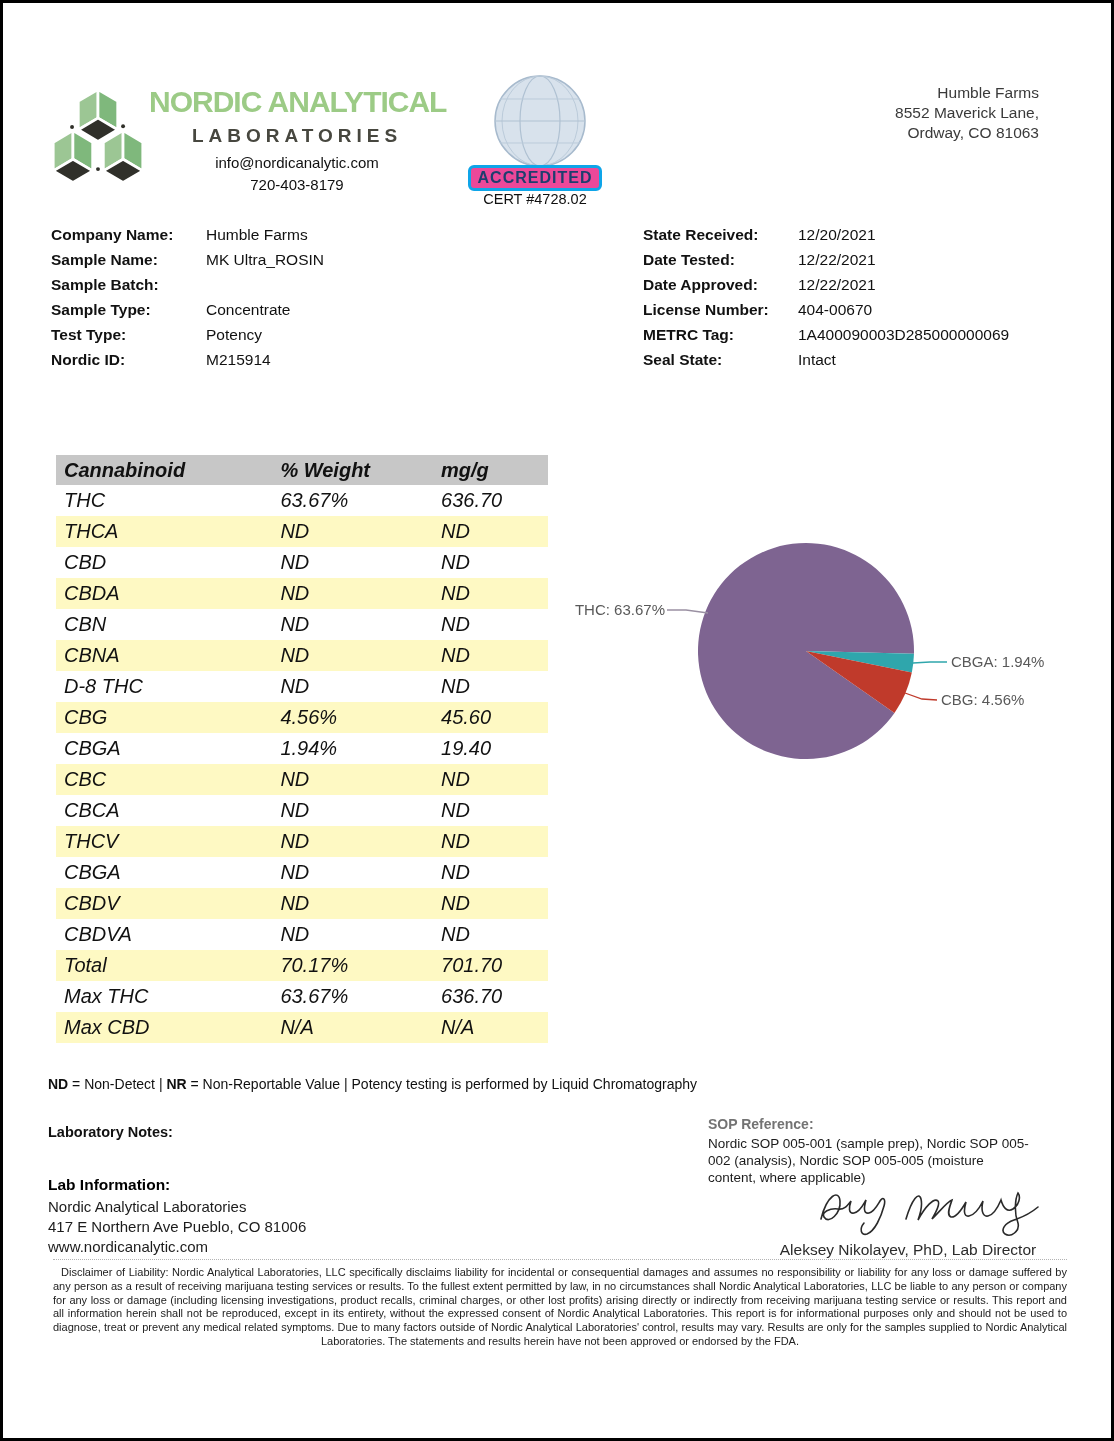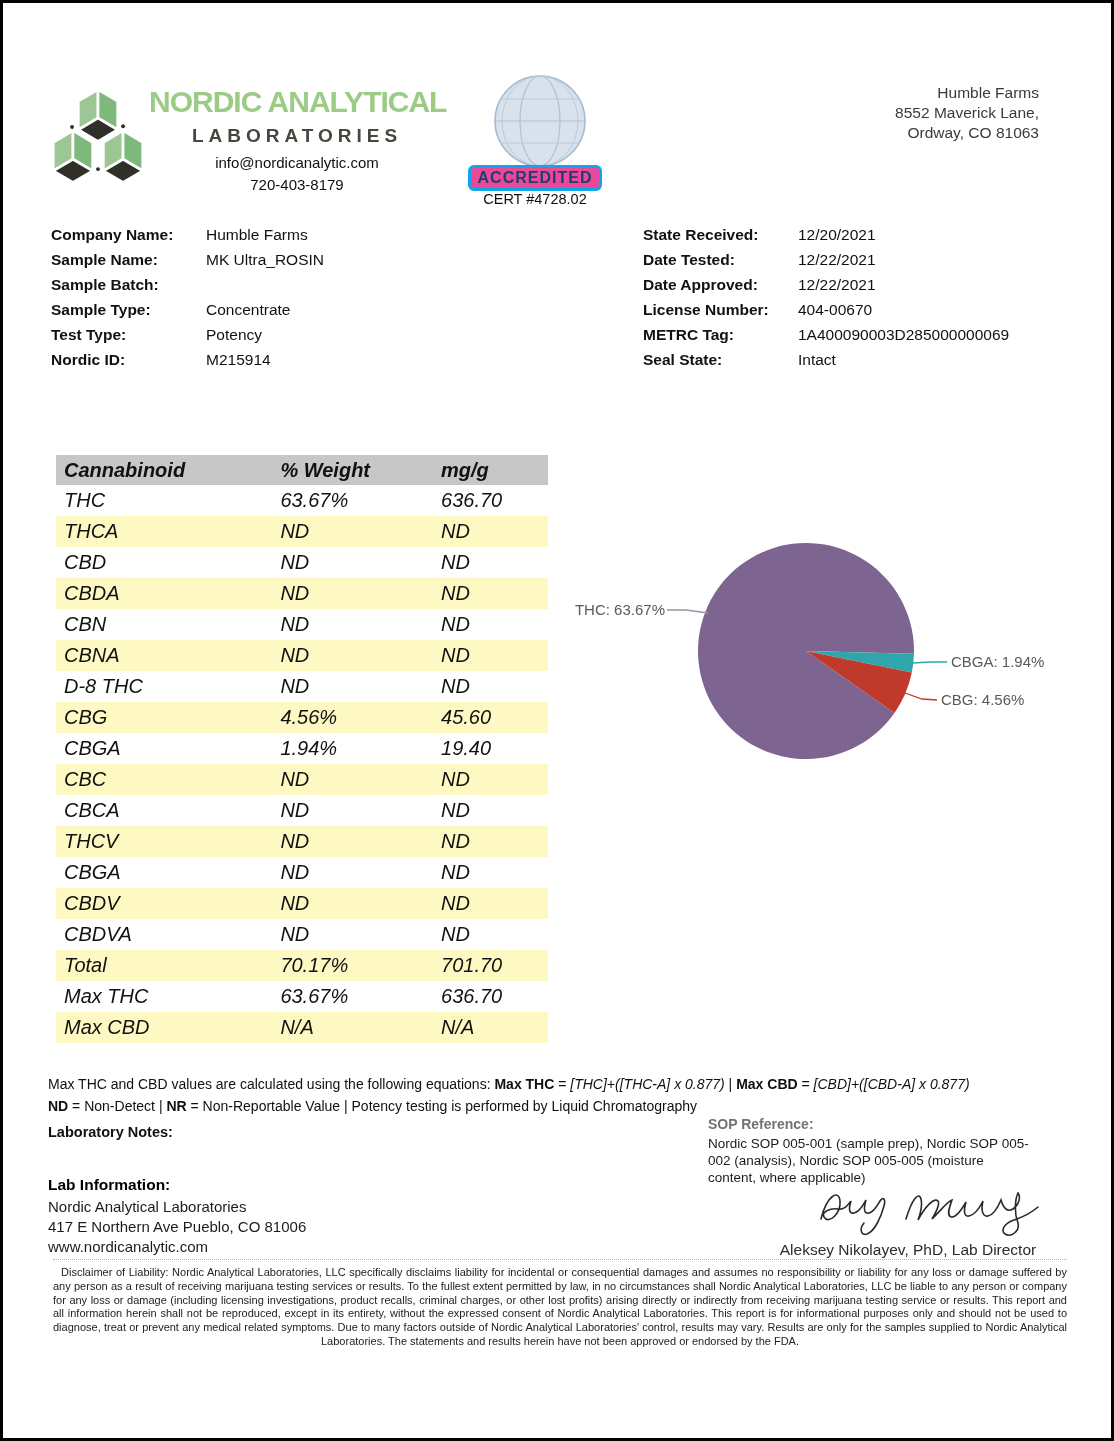--- a/index.html
+++ b/index.html
@@ -280,21 +280,20 @@
     <path d="M248,118 L353.84,139.54 A108,108 0 0 1 336.47,179.95 Z" fill="#C03A2B"></path>
     <polyline points="109,77 128,77 150,80" fill="none" stroke="#9a90a2" stroke-width="1.3"></polyline>
     <polyline points="355,130 372,129 389,129" fill="none" stroke="#2FA6AC" stroke-width="1.3"></polyline>
     <polyline points="347,160 364,166 379,167" fill="none" stroke="#C03A2B" stroke-width="1.3"></polyline>
     <text class="pie-label" x="107" y="82" text-anchor="end">THC: 63.67%</text>
     <text class="pie-label" x="393" y="134">CBGA: 1.94%</text>
     <text class="pie-label" x="383" y="172">CBG: 4.56%</text>
   </svg>
 
   <div class="abs notes">
-    <div id="notes-line1"><span>Max THC and CBD values are calculated using the following equations: </span><span style="font-weight: bold;">Max THC</span><span> = </span><span style="font-style: italic;">[THC]+([THC-A] x 0.877)</span><span> | </span><span style="font-weight: bold;">Max CBD</span><span> = </span><span style="font-style: italic;">[CBD]+([CBD-A] x 0.877)</span></div>
     <div id="notes-line2"><span style="font-weight: bold;">ND</span><span> = Non-Detect | </span><span style="font-weight: bold;">NR</span><span> = Non-Reportable Value | Potency testing is performed by Liquid Chromatography</span></div>
   </div>
 
   <div class="abs lab-notes-label">Laboratory Notes:</div>
 
   <div class="abs sop">
     <div class="sop-title">SOP Reference:</div>
     <div>Nordic SOP 005-001 (sample prep), Nordic SOP 005-002 (analysis), Nordic SOP 005-005 (moisture content, where applicable)</div>
   </div>
 

